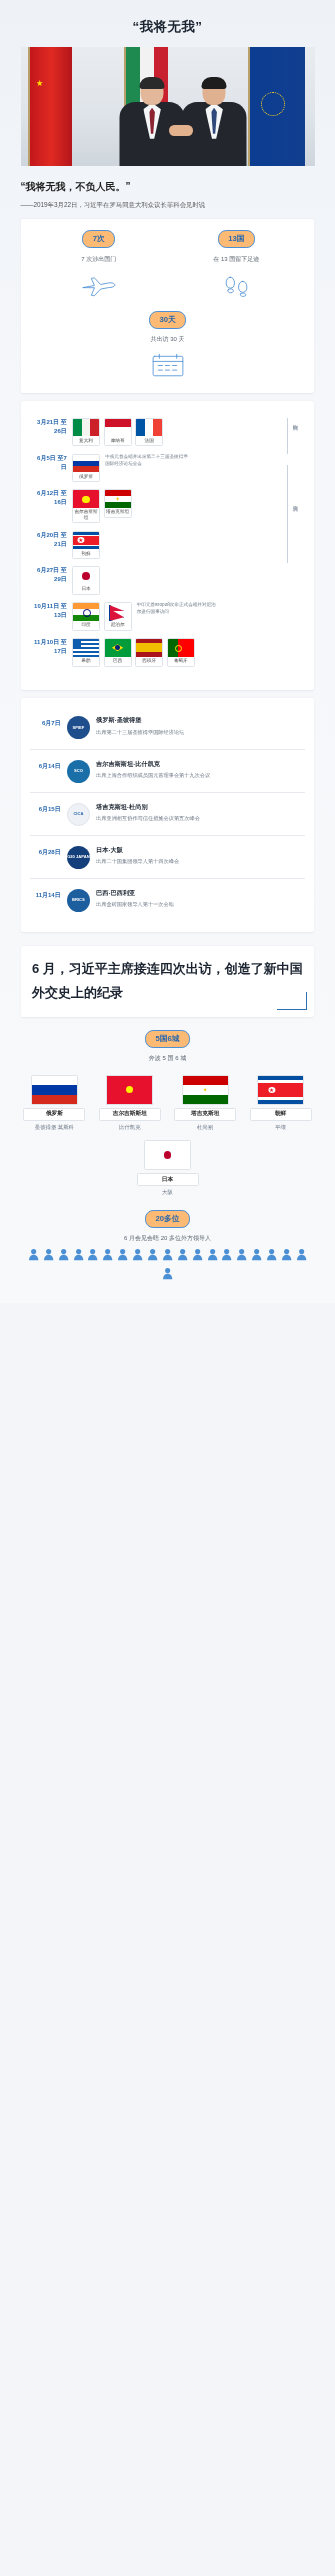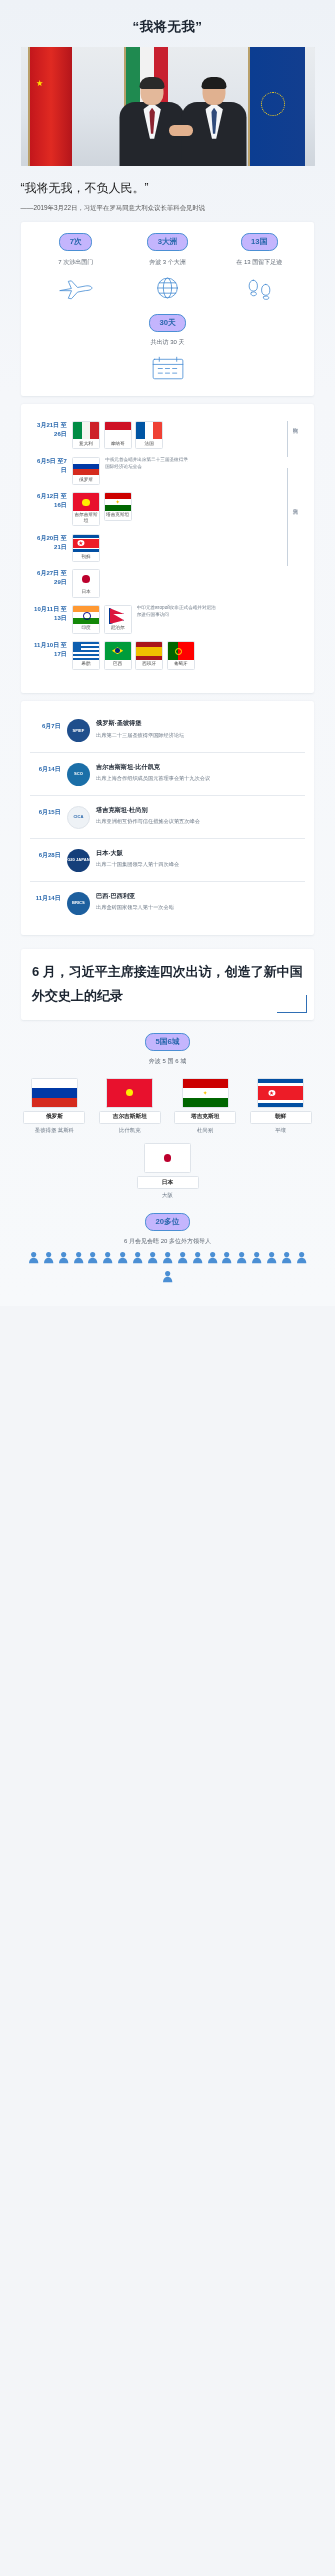--- a/index.html
+++ b/index.html
@@ -93,23 +93,23 @@
   .person-right .head { background:#e0b190; }
   .person-right .hair { background:#1d1d1d; }
   .person-right .tie { background:#2f4a7a; }
   .handshake {
     position:absolute; left: 148px; bottom: 30px;
     width: 24px; height: 11.3px; border-radius: 5.2px; background:#e2b18e;
   }
 
   .quote {
     padding: 9.3px 20.6px 2.1px 20.6px;
-    font-size: 12px;
+    font-size: 10px;
     color: #222;
-    font-weight: normal;
+    font-weight: bold;
   }
   .quote-sub {
     padding: 3.1px 20.6px 0 20.6px;
     font-size: 6.4px;
     color: #555;
     line-height: 1.75;
   }
 
   
   .sec-title {
@@ -136,21 +136,21 @@
   .pill-row { display:flex; justify-content: space-around; align-items: flex-start; }
   .pill-col { flex: 1; text-align:center; }
   .pill {
     display:inline-block;
     border: 0.8px solid #4b8fd4;
     color: #2a68ad;
     font-size: 7.7px;
     font-weight: bold;
     padding: 3.1px 9.3px;
     border-radius: 8.2px;
-    background:#c4b5fd;
+    background:#fdba74;
   }
   .pill-cap {
     margin-top: 6.2px;
     font-size: 6px;
     color: #5c6570;
     line-height: 1.6;
   }
   .pill-icon { margin-top: 6.2px; height: 29px; display:flex; align-items:center; justify-content:center; }
   .pill-icon svg { display:block; }
 
@@ -327,31 +327,20 @@
       <div class="pill-col">
         <div class="pill">7次</div>
         <div class="pill-cap">7 次涉出国门</div>
         <div class="pill-icon">
           <svg width="40" height="26" viewBox="0 0 78 50">
             <path class="ln" d="M8 30 L30 26 L24 12 L30 11 L42 24 L58 21 C64 20 70 22 70 25 C70 28 64 30 58 30 L42 33 L30 46 L24 45 L30 31 Z"></path>
           </svg>
         </div>
       </div>
 
-      <div class="pill-col">
-        <div class="pill">3大洲</div>
-        <div class="pill-cap">奔波 3 个大洲</div>
-        <div class="pill-icon">
-          <svg width="29" height="26" viewBox="0 0 56 50">
-            <circle class="ln" cx="28" cy="25" r="19"></circle>
-            <ellipse class="ln" cx="28" cy="25" rx="8" ry="19"></ellipse>
-            <path class="ln" d="M9 25 H47 M12 15 H44 M12 35 H44"></path>
-          </svg>
-        </div>
-      </div>
 
       <div class="pill-col">
         <div class="pill">13国</div>
         <div class="pill-cap">在 13 国留下足迹</div>
         <div class="pill-icon">
           <svg width="29" height="26" viewBox="0 0 56 50">
             <path class="ln" d="M16 10 c5 0 8 5 8 11 c0 7 -3 10 -8 10 c-5 0 -8 -4 -8 -10 c0 -6 3 -11 8 -11 Z"></path>
             <path class="ln" d="M12 34 c3 -2 7 -2 9 0 c2 2 1 6 -4 6 c-5 0 -7 -4 -5 -6 Z"></path>
             <path class="ln" d="M40 18 c5 0 8 5 8 11 c0 7 -3 10 -8 10 c-5 0 -8 -4 -8 -10 c0 -6 3 -11 8 -11 Z"></path>
             <path class="ln" d="M36 42 c3 -2 7 -2 9 0 c2 2 1 5 -4 5 c-5 0 -7 -3 -5 -5 Z"></path>

